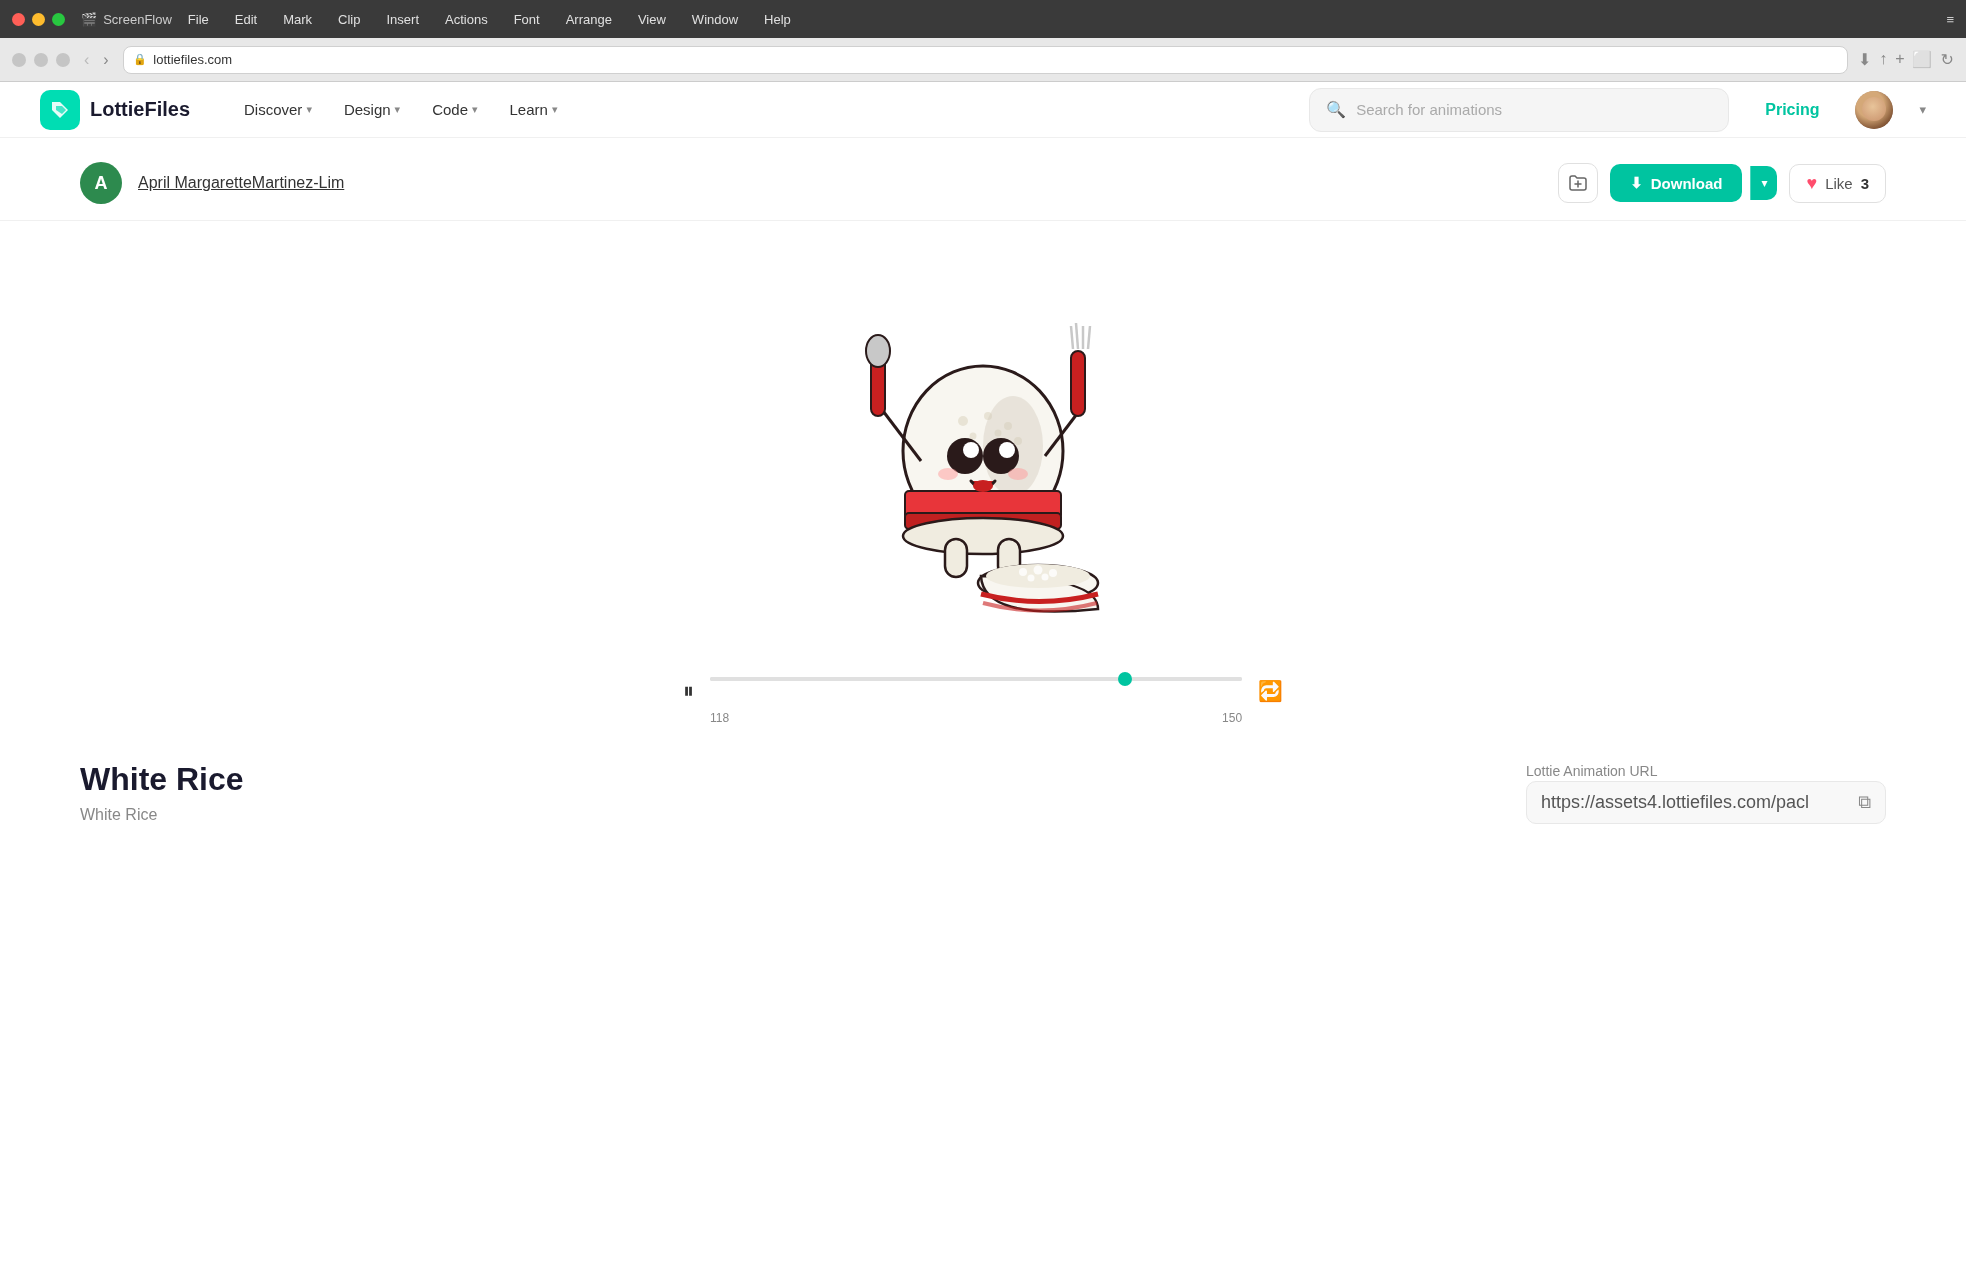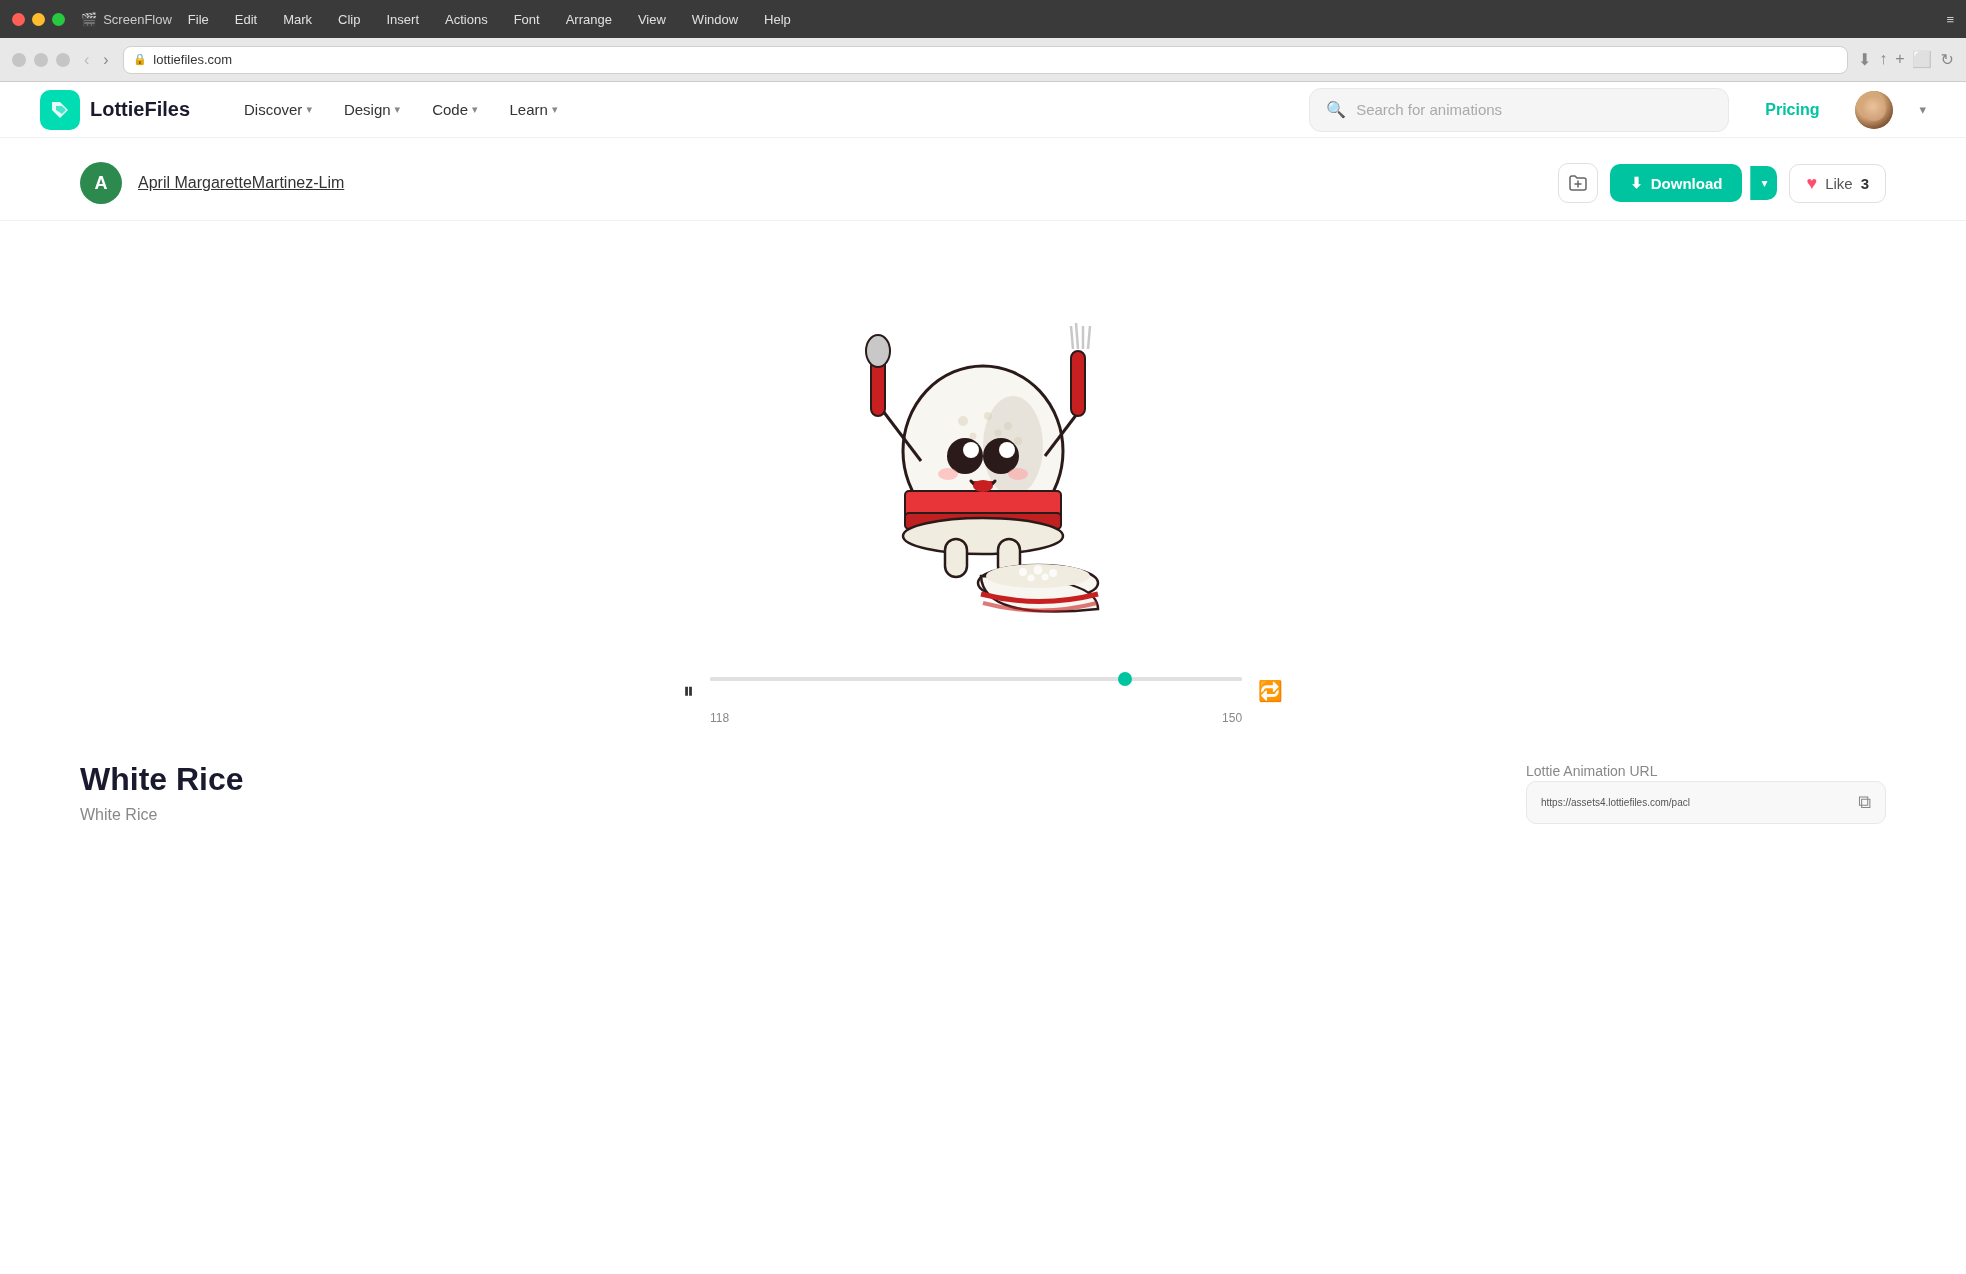--- a/index.html
+++ b/index.html
@@ -302,21 +302,21 @@
     .url-input-row {
       display: flex;
       align-items: center;
       background: #f8f8f8;
       border: 1px solid #e8e8e8;
       border-radius: 10px;
       padding: 10px 14px;
       gap: 10px;
     }
     .url-text {
-      font-size: 10px;
+      font-size: 18px;
       color: #555;
       flex: 1;
       overflow: hidden;
       text-overflow: ellipsis;
       white-space: nowrap;
     }
     .copy-btn {
       background: none;
       border: none;
       cursor: pointer;

